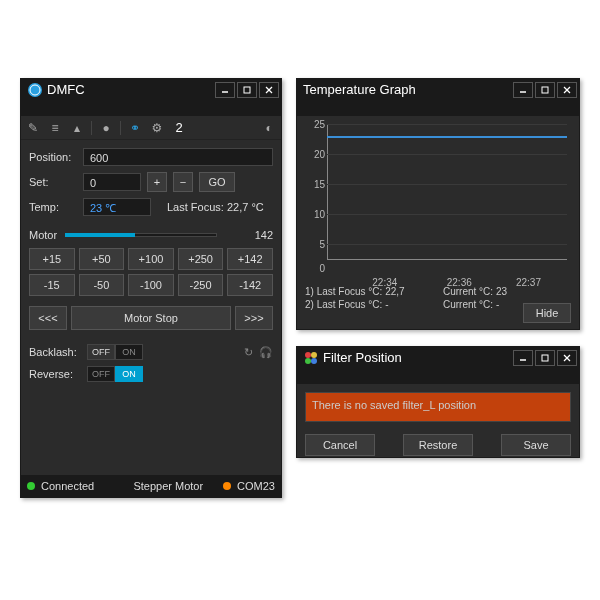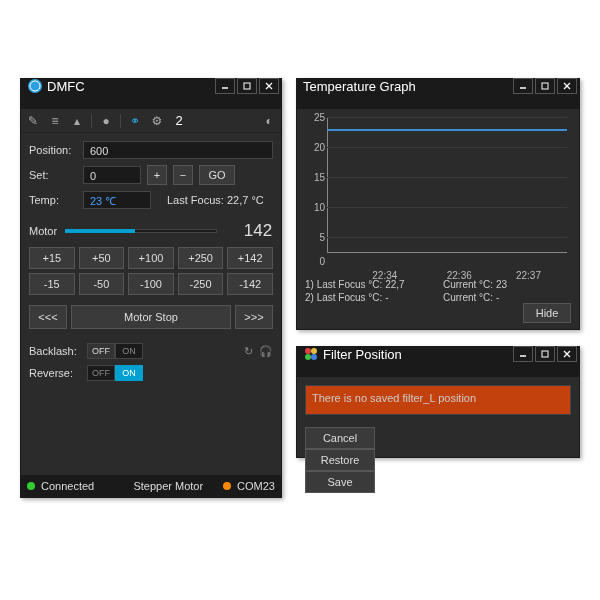--- a/index.html
+++ b/index.html
@@ -1,18 +1,18 @@
 <!DOCTYPE html>
 <html><head>
 <meta charset="utf-8">
 <style>
   * { box-sizing: border-box; margin: 0; padding: 0; font-family: "Segoe UI", Arial, sans-serif; }
   body { background: #fff; width: 600px; height: 600px; position: relative; font-size: 11px; color: #ddd; }
   .window { position: absolute; background: #2b2b2b; border: 1px solid #1a1a1a; box-shadow: 2px 2px 4px rgba(0,0,0,.3); }
-  .titlebar { background: #1a1a1a; height: 30px; display: flex; align-items: center; padding: 0 2px 16px 6px; }
+  .titlebar { background: #1a1a1a; height: 37px; display: flex; align-items: center; padding: 0 2px 16px 6px; }
   .titlebar .title { flex: 1; color: #fff; font-size: 13px; font-weight: 400; }
   .titlebar .icon { width: 16px; height: 16px; margin-right: 4px; display:flex; align-items:center; justify-content:center; }
   .winbtns { display: flex; gap: 2px; }
   .winbtn { width: 20px; height: 16px; background: #1a1a1a; border: 1px solid #555; color: #fff; display: flex; align-items: center; justify-content: center; font-size: 10px; cursor: pointer; }
   .winbtn svg { width:8px; height:8px; }
 
   
   #dmfc { left: 20px; top: 78px; width: 262px; height: 420px; }
   .toolbar { height: 24px; background: #2b2b2b; display: flex; align-items: center; padding: 0 4px; gap: 6px; border-bottom:1px solid #222; }
   .toolbar .tb-icon { width: 16px; height: 16px; display:flex; align-items:center; justify-content:center; color:#aaa; font-size:12px;}
@@ -22,21 +22,21 @@
   .row { display: flex; align-items: center; margin-bottom: 6px; gap: 6px; font-size:11px;}
   .label { width: 48px; color:#ddd; }
   .value-box { background: #1a1a1a; border: 1px solid #444; padding: 2px 6px; height: 18px; line-height:14px; font-size:11px; }
   .value-box.blue-text { color: #4aa3ff; }
   .btn { background: #3a3a3a; border: 1px solid #555; color: #ddd; height: 20px; display:flex; align-items:center; justify-content:center; font-size:11px; cursor:pointer; }
   .btn.small { width: 20px; }
   .btn.go { width: 36px; }
   .slider-wrap { position:relative; flex:1; height:14px; }
   .slider-track { position:absolute; left:0; right:0; top:5px; height:4px; background:#1a1a1a; border:1px solid #444;}
   .slider-fill { position:absolute; left:0; top:5px; height:4px; background:#00a0d0; }
-  .slider-val { margin-left:20px; width:30px; text-align:center; color:#ddd; font-size:17px;}
+  .slider-val { margin-left:20px; width:30px; text-align:right; color:#ddd; font-size:11px;}
   .stepgrid { display:grid; grid-template-columns: repeat(5, 1fr); gap:4px; margin-top:4px;}
   .stepgrid .btn { height:22px; }
   .motor-row { display:flex; gap:4px; margin-top:10px;}
   .motor-row .btn { height:24px; }
   .motor-row .arrow { width:38px; }
   .motor-row .stop { flex:1; }
   .toggle { width:28px; height:16px; display:flex; align-items:center; justify-content:center; font-size:9px; background:#1a1a1a; border:1px solid #444; color:#888; cursor:pointer;}
   .toggle.on-active { background:#00a0d0; color:#fff; border-color:#00a0d0;}
   .toggle-pair { display:flex; }
   .statusbar { position:absolute; bottom:0; left:0; right:0; height:22px; background:#1a1a1a; display:flex; align-items:center; padding:0 6px; gap:6px; font-size:11px;}
@@ -52,21 +52,21 @@
   .chart-area .xlabel { position:absolute; bottom:-14px; font-size:10px; color:#bbb; transform:translateX(-50%);}
   .chart-area .plotline { position:absolute; left:22px; right:4px; height:2px; background:#3a8fd8; }
   .chart-area .yaxis { position:absolute; left:22px; top:0; bottom:14px; width:1px; background:#888;}
   .chart-area .xaxis { position:absolute; left:22px; right:4px; bottom:14px; height:1px; background:#888;}
   .temp-info { padding:4px 8px; display:grid; grid-template-columns: 1fr 1fr; gap:2px 10px; font-size:10px; color:#ccc;}
   .hide-btn { position:absolute; right:8px; bottom:6px; width:48px; height:20px; }
 
   
   #filter { left: 296px; top: 346px; width: 284px; height: 112px; }
   .msg-box { margin:8px; background:#c2410c; border:1px solid #444; padding:6px; height:30px; font-size:11px; color:#ccc;}
-  .filter-btns { display:flex; justify-content:space-between; padding:4px 8px 8px;flex-direction:column;}
+  .filter-btns { display:flex; justify-content:space-between; padding:4px 8px 8px;}
   .filter-btns .btn { width:70px; height:22px; }
 </style>
 </head>
 <body>
 
 <div id="dmfc" class="window">
   <div class="titlebar">
     <span class="icon">
       <svg viewBox="0 0 16 16">
           <circle cx="8" cy="8" r="7" fill="#2aa0e0"></circle>

